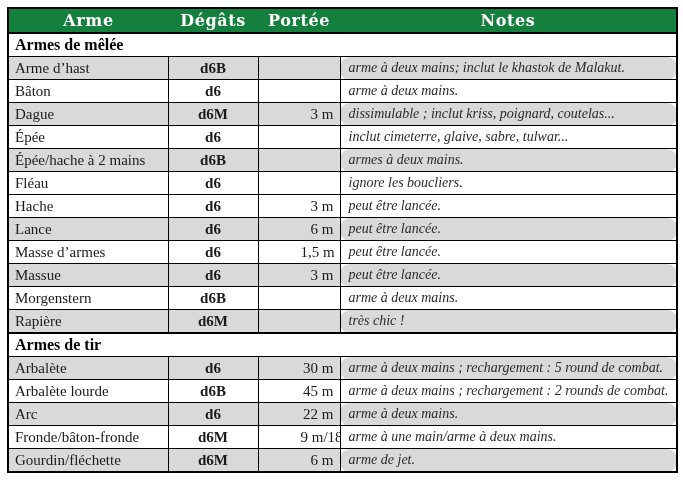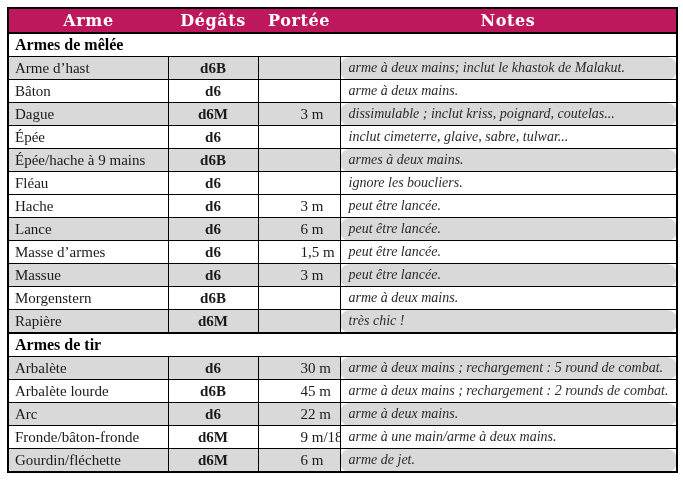--- a/index.html
+++ b/index.html
@@ -19,21 +19,21 @@
     table-layout: fixed;
     width: 669px;
     border: 2px solid #000000;
   }
   col.c-arme   { width: 160px; }
   col.c-degats { width: 90px;  }
   col.c-portee { width: 82px;  }
   col.c-notes  { width: 337px; }
 
   thead th {
-    background: #be185d;
+    background: #15803d;
     color: #ffffff;
     font-family: "DejaVu Serif", serif;
     font-weight: bold;
     font-size: 16px;
     letter-spacing: 0.6px;
     height: 23px;
     padding: 0;
     text-align: center;
     border: 0;
   }
@@ -54,21 +54,21 @@
     color: #000000;
     border-top: 2px solid #000000;
     border-bottom: 1px solid #000000;
     padding-left: 6px;
     margin-left: 36px;
   }
   tr.data-row.shaded td { background: #d9d9d9; }
   tr.data-row.plain  td { background: #ffffff; }
   td.col-arme   { text-align: left; margin-left: 40px; }
   td.col-degats { text-align: center; font-weight: bold; }
-  td.col-portee { text-align: left; padding-left: 42px; }
+  td.col-portee { text-align: right; padding-left: 42px; }
   td.col-notes  {
     text-align: left;
     font-style: italic;
     font-size: 14px;
     padding-left: 8px;
     color: #2a2a2a;
     border-radius: 10px;
   }
 </style>
 </head>
@@ -112,21 +112,21 @@
           <td class="col-portee">3 m</td>
           <td class="col-notes">dissimulable ; inclut kriss, poignard, coutelas...</td>
         </tr>
         <tr class="data-row plain">
           <td class="col-arme">Épée</td>
           <td class="col-degats">d6</td>
           <td class="col-portee"></td>
           <td class="col-notes">inclut cimeterre, glaive, sabre, tulwar...</td>
         </tr>
         <tr class="data-row shaded">
-          <td class="col-arme">Épée/hache à 9 mains</td>
+          <td class="col-arme">Épée/hache à 2 mains</td>
           <td class="col-degats">d6B</td>
           <td class="col-portee"></td>
           <td class="col-notes">armes à deux mains.</td>
         </tr>
         <tr class="data-row plain">
           <td class="col-arme">Fléau</td>
           <td class="col-degats">d6</td>
           <td class="col-portee"></td>
           <td class="col-notes">ignore les boucliers.</td>
         </tr>

